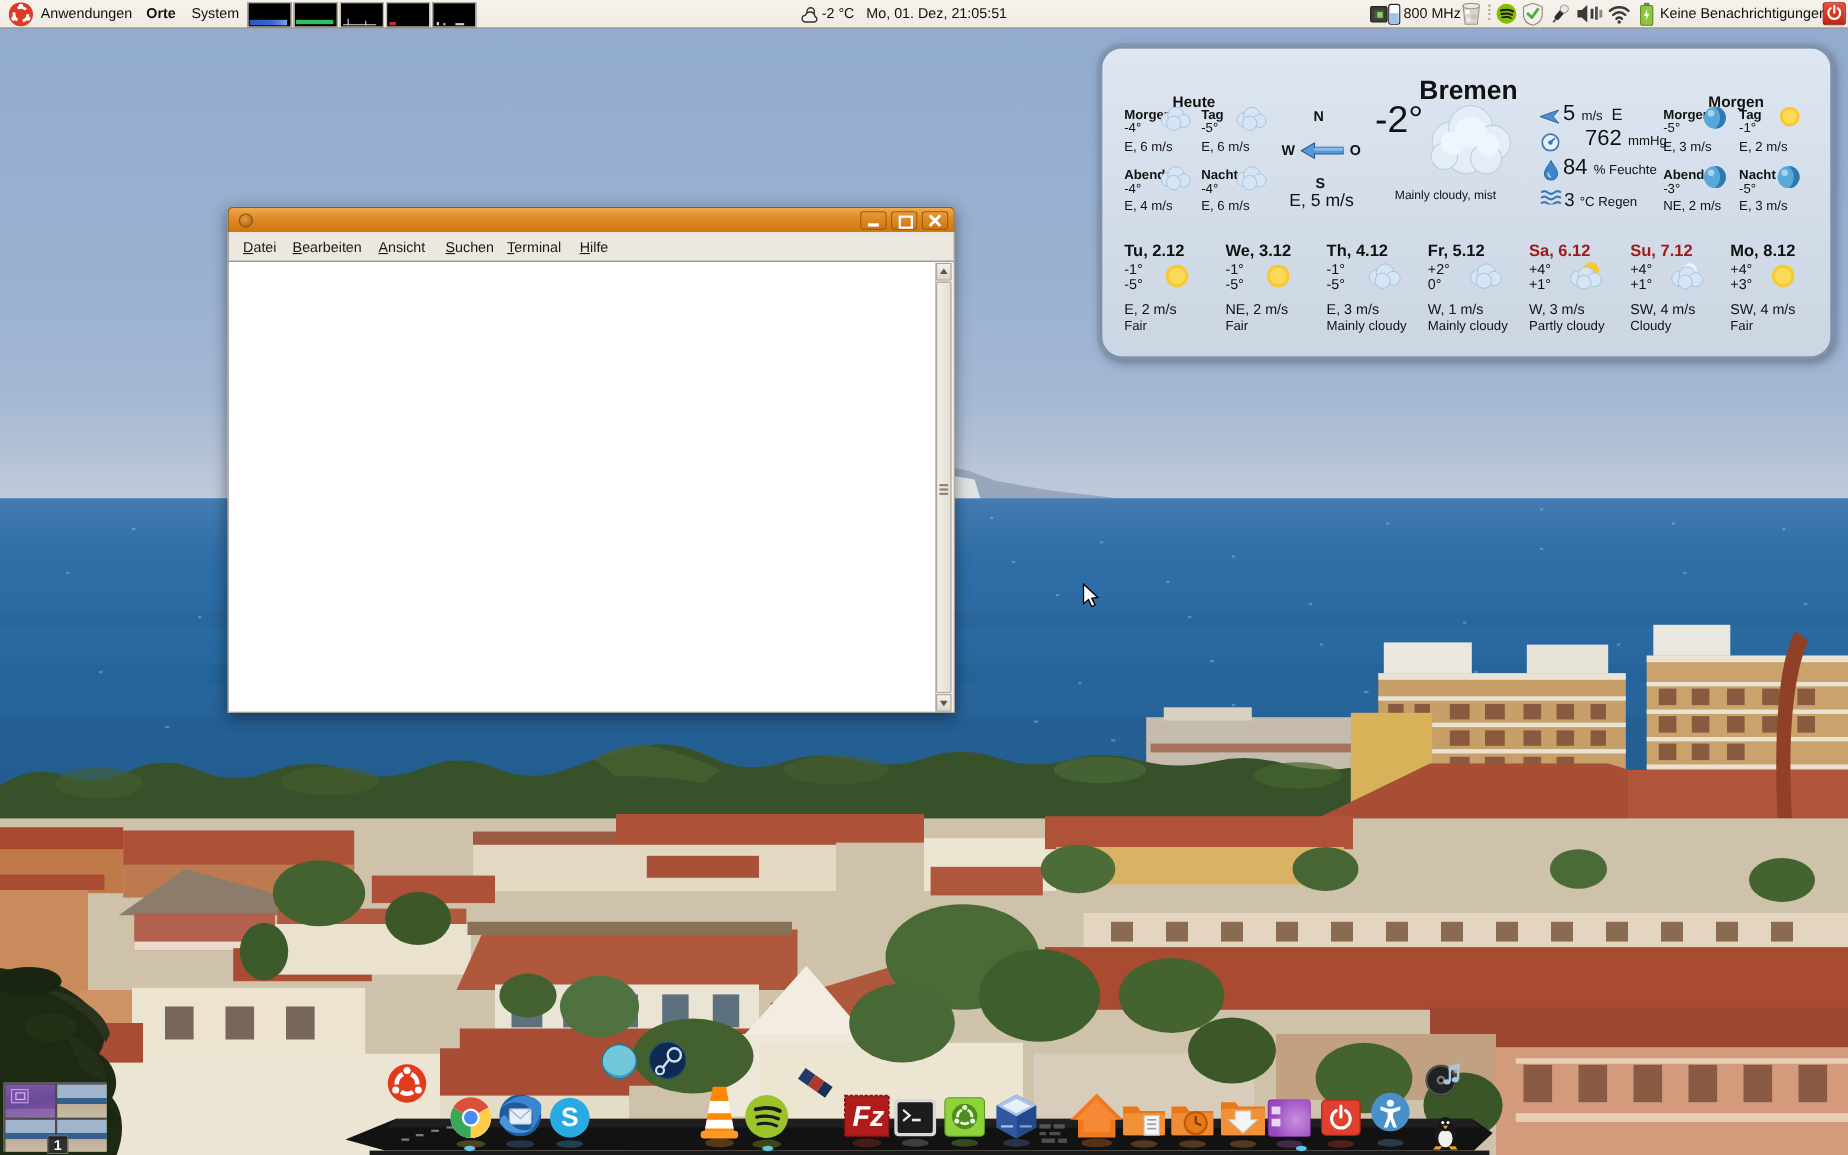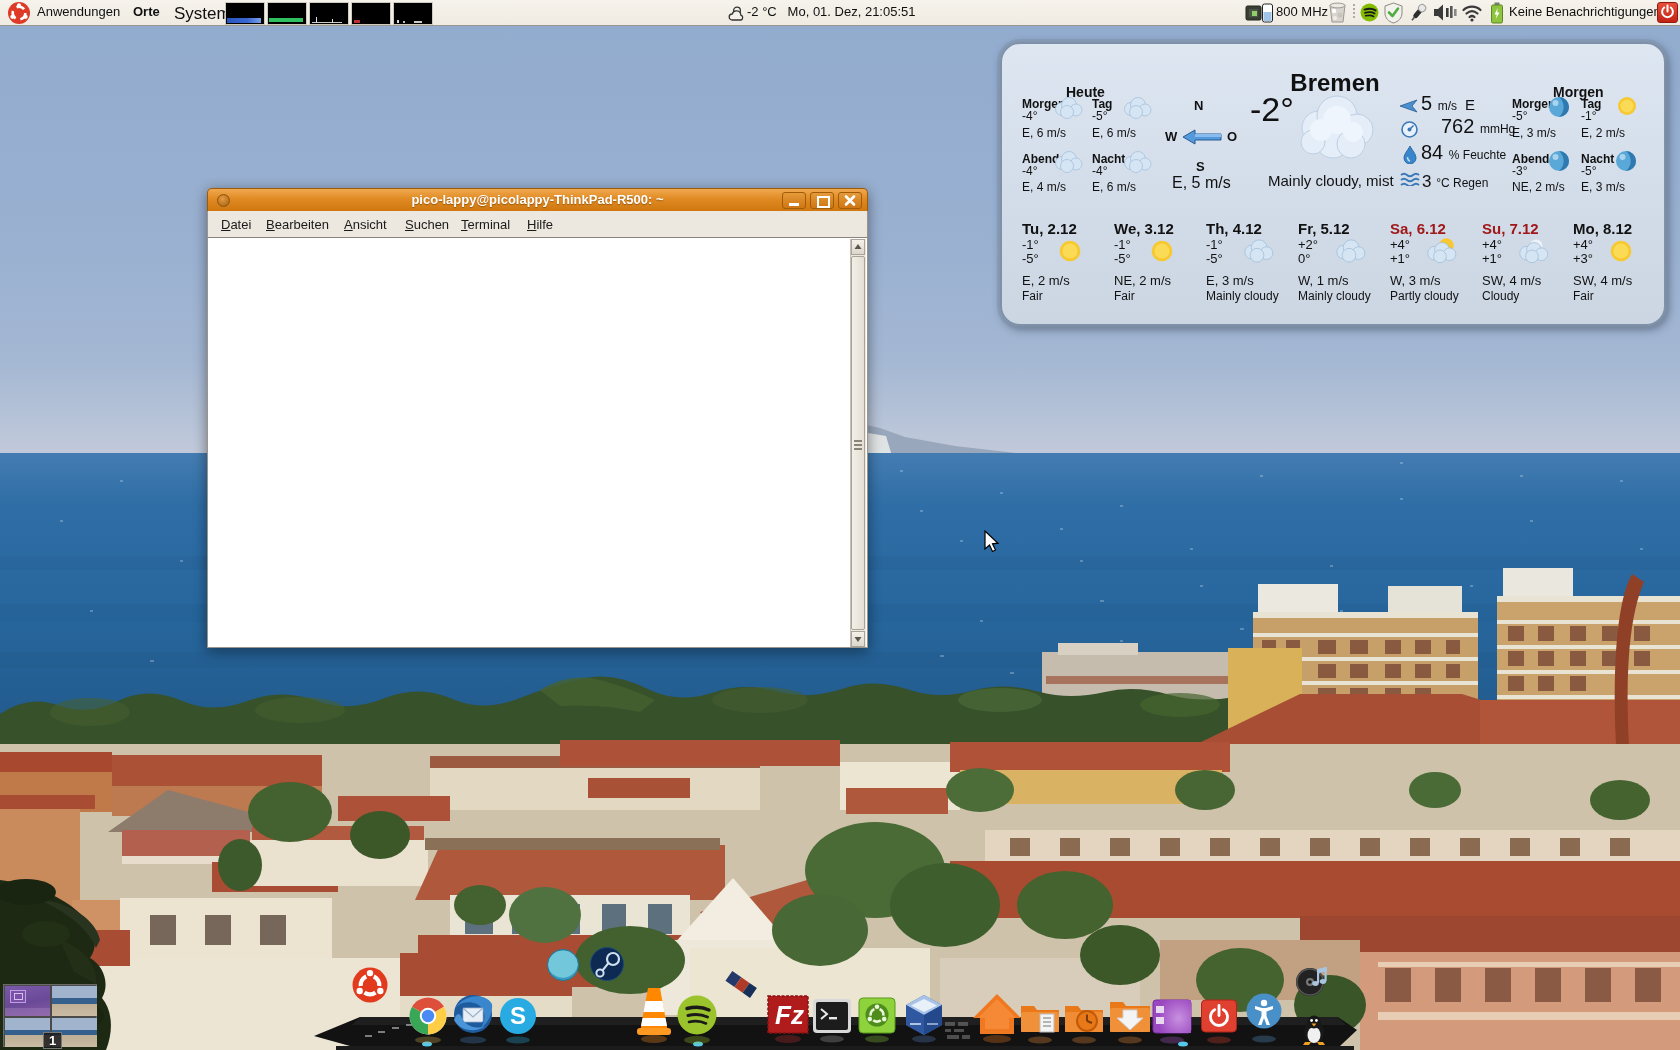--- a/index.html
+++ b/index.html
@@ -286,21 +286,21 @@
   <circle cx="11" cy="11" r="11" fill="#dd3b27"></circle>
   <g fill="#fff">
    <circle cx="11" cy="11" r="6.3" fill="none" stroke="#fff" stroke-width="2.6" stroke-dasharray="8.2 5"></circle>
    <circle cx="11" cy="3.4" r="2.1"></circle>
         <circle cx="4.4" cy="14.8" r="2.1"></circle>
         <circle cx="17.6" cy="14.8" r="2.1"></circle>
   </g>
  </svg>
  <div class="abs" style="left:37px;top:4px;font-size:13px;color:#101010;">Anwendungen</div>
  <div class="abs" style="left:133px;top:4px;font-size:13px;color:#101010;font-weight:bold;">Orte</div>
- <div class="abs" style="left:174px;top:4px;font-size:17px;color:#101010;">System</div>
+ <div class="abs" style="left:174px;top:4px;font-size:13px;color:#101010;">System</div>
 
  <div class="abs" style="left:225px;top:2px;width:38px;height:21px;background:#000;border:1px solid #cfcabe;">
       <div class="abs" style="left:1px;bottom:1px;width:34px;height:5px;background:linear-gradient(90deg,#2a56c0,#3a66d0 60%,#7aa0e8);"></div>
     </div>
  <div class="abs" style="left:267px;top:2px;width:38px;height:21px;background:#000;border:1px solid #cfcabe;">
       <div class="abs" style="left:1px;bottom:2px;width:34px;height:4px;background:#2fbf5f;"></div>
     </div>
  <div class="abs" style="left:309px;top:2px;width:38px;height:21px;background:#000;border:1px solid #cfcabe;">
       <div class="abs" style="left:2px;bottom:1px;width:30px;height:1px;background:#cccccc;"></div>
       <div class="abs" style="left:6px;bottom:1px;width:1px;height:6px;background:#ddd;"></div>
@@ -385,21 +385,20 @@
           <line x1="9.5" y1="2.5" x2="9.5" y2="8.5" stroke-width="2"></line>
         </g>
       </svg>
  </div>
 </div>
 
 <div class="abs" style="left:207px;top:188px;width:661px;height:460px;border-radius:5px 5px 2px 2px;box-shadow:0 3px 14px rgba(0,0,0,0.45);">
 
  <div class="abs" style="left:0;top:0;width:661px;height:23px;border-radius:5px 5px 0 0;background:linear-gradient(#f0a94f,#e08a23 45%,#d0770f);border:1px solid #9c5a0a;border-bottom:none;box-sizing:border-box;">
   <div class="abs" style="left:9px;top:5px;width:13px;height:13px;border-radius:50%;background:radial-gradient(circle at 40% 35%,#e89a40,#a05f10);border:1px solid #8a5510;box-sizing:border-box;"></div>
-  <div style="text-align:center;font-size:13px;font-weight:bold;color:#fff;padding-top:3px;text-shadow:0 1px 1px rgba(90,50,0,0.5);">pico-lappy@picolappy-ThinkPad-R500: ~</div>
   <div class="abs" style="right:61px;top:3px;width:24px;height:17px;border-radius:3px;background:linear-gradient(#e59a3a,#cf7612);border:1px solid #a05c08;box-sizing:border-box;">
         <div class="abs" style="left:6px;top:10px;width:10px;height:2.5px;background:#fff;"></div>
       </div>
   <div class="abs" style="right:33px;top:3px;width:24px;height:17px;border-radius:3px;background:linear-gradient(#e59a3a,#cf7612);border:1px solid #a05c08;box-sizing:border-box;">
         <div class="abs" style="left:6px;top:3px;width:9px;height:8px;border:2px solid #fff;"></div>
       </div>
   <div class="abs" style="right:5px;top:3px;width:24px;height:17px;border-radius:3px;background:linear-gradient(#e59a3a,#cf7612);border:1px solid #a05c08;box-sizing:border-box;">
    <svg width="22" height="15" viewBox="0 0 22 15">
           <g stroke="#fff" stroke-width="2.6" stroke-linecap="round">
             <line x1="7" y1="3.5" x2="15" y2="11.5"></line>
@@ -508,21 +507,21 @@
         <circle cx="44" cy="50" r="18"></circle>
         <circle cx="62" cy="54" r="14"></circle>
         <circle cx="24" cy="52" r="12"></circle>
   </g>
   <g fill="#eff5fc">
         <circle cx="48" cy="30" r="14"></circle>
         <circle cx="32" cy="40" r="11"></circle>
         <circle cx="64" cy="42" r="10"></circle>
       </g>
  </svg>
- <div class="abs" style="left:266px;top:128px;font-size:15px;">Mainly cloudy, mist</div>
+ <div class="abs" style="left:266px;top:128px;font-size:11px;">Mainly cloudy, mist</div>
 
  <svg class="abs" style="left:397px;top:55px" width="20" height="14" viewBox="0 0 20 14">
       <path d="M1,7 L18,1 L13,7 L18,13 Z" fill="#4a90d0" stroke="#2a5a90" stroke-width="0.8"></path>
     </svg>
  <div class="abs" style="left:419px;top:48px;font-size:20px;">5 <span style="font-size:12px;">m/s</span></div>
  <div class="abs" style="left:463px;top:52px;font-size:15px;">E</div>
  <svg class="abs" style="left:399px;top:77px" width="17" height="17" viewBox="0 0 17 17">
       <circle cx="8.5" cy="8.5" r="7.5" fill="#e8f0fa" stroke="#3a78b8" stroke-width="1.6"></circle>
       <path d="M8.5,8.5 L12.5,4.5" stroke="#3a78b8" stroke-width="1.6"></path>
       <circle cx="8.5" cy="8.5" r="2" fill="#3a78b8"></circle>

